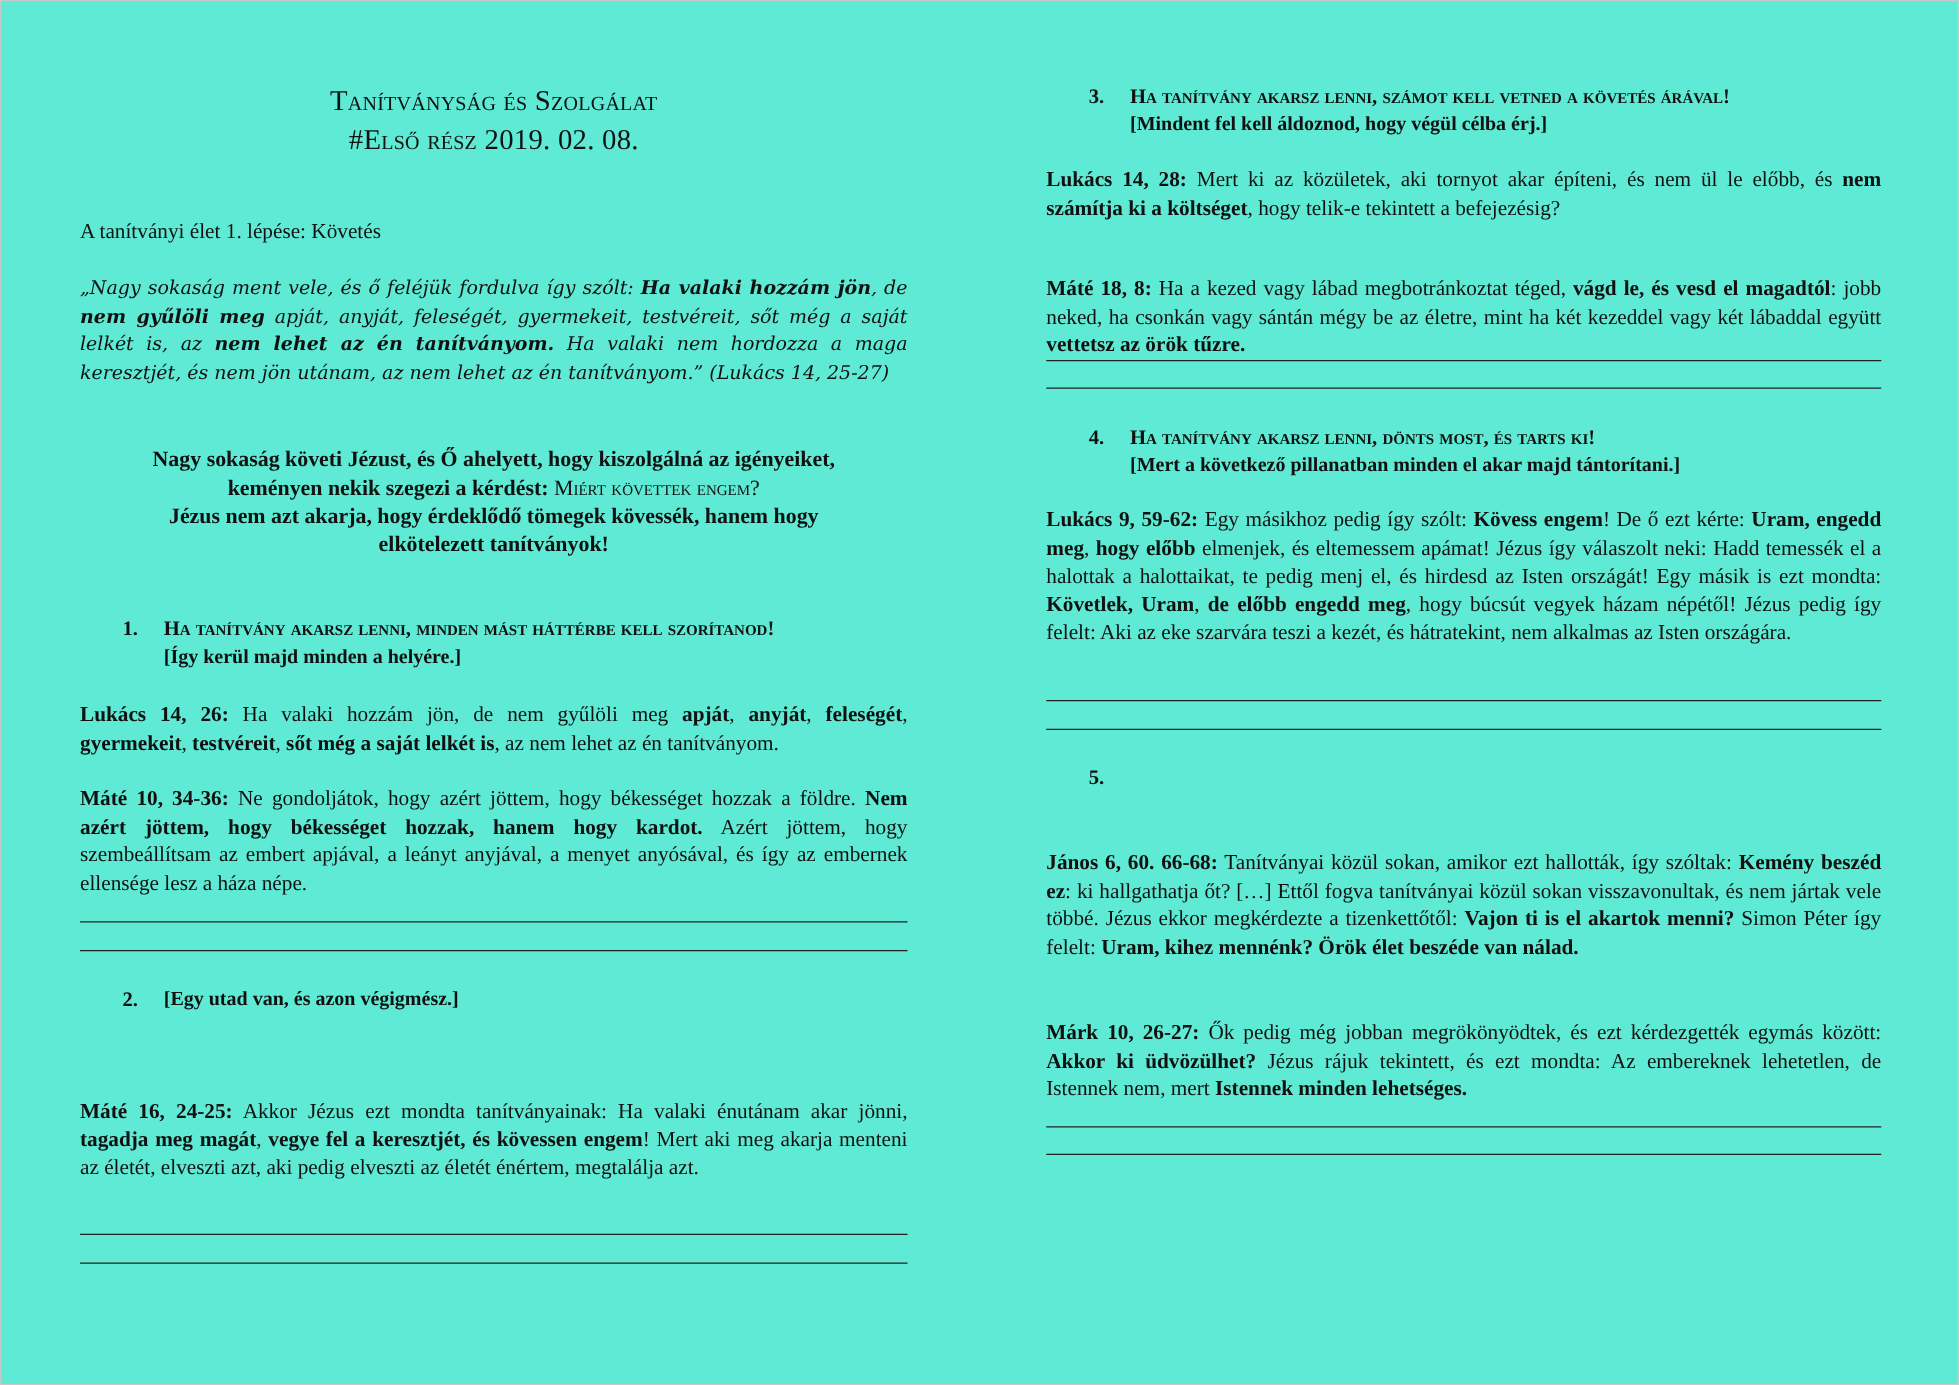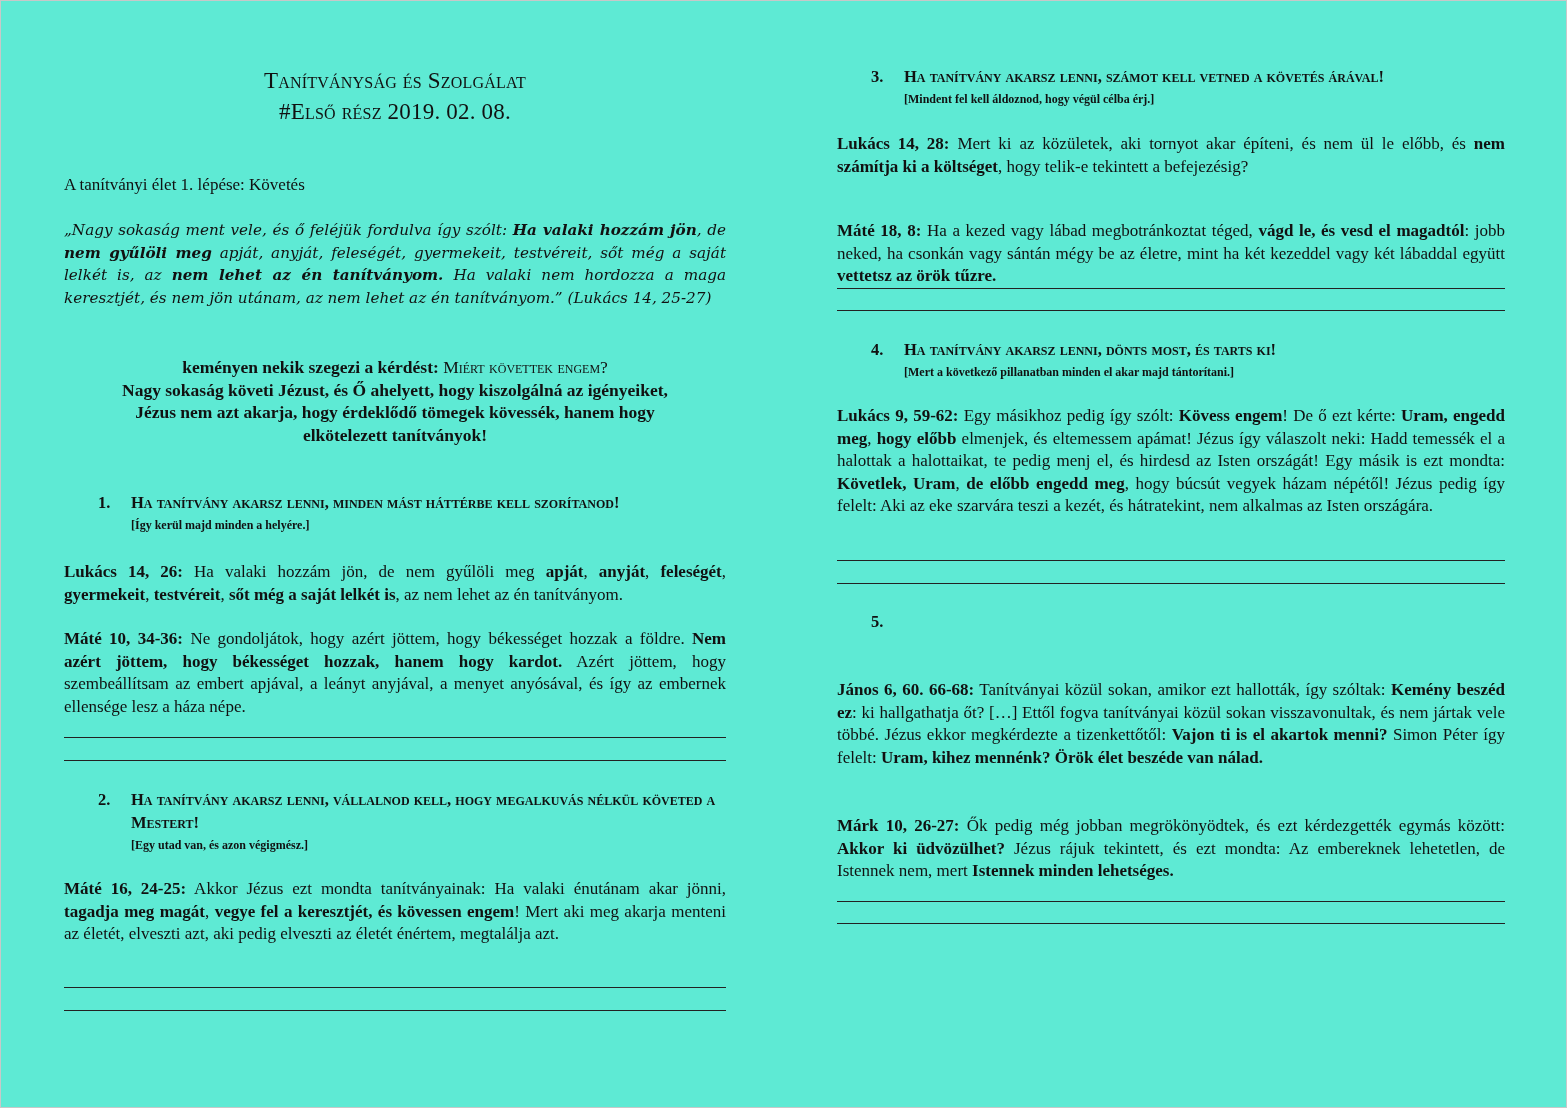--- a/index.html
+++ b/index.html
@@ -25,63 +25,62 @@
   .p b { font-weight: bold; }
   .quote { font-style: italic; font-family: "DejaVu Serif", serif; font-size: 15.2px; line-height: 22.6px; text-align: justify; }
   .quote b { font-weight: bold; }
   .center-bold { text-align: center; font-weight: bold; font-size: 17.5px; line-height: 22.6px; }
   .sc { font-variant: small-caps; font-weight: normal; }
 
   .heading { position: absolute; left: 0; width: 100%; }
   .heading .num { position: absolute; left: 34px; top: 0; font-weight: bold; font-size: 16.5px; line-height: 23px; }
   .heading .htext { margin-left: 67px; font-size: 16.5px; line-height: 23px; font-weight: bold; }
   .heading .htitle { font-variant: small-caps; font-weight: bold; }
-  .heading .hsub { font-weight: bold; font-size: 12px; }
+  .heading .hsub { font-weight: bold; font-size: 16px; }
 
   .rule { position: absolute; left: 0; width: 100%; height: 0; border-top: 1px solid #222; }
   .ref { font-weight: bold; }
 </style>
 </head>
 <body>
 
 <div class="page">
 
   <div class="col col-left">
     <div class="title-block">
       <div class="title">Tanítványság és Szolgálat</div>
       <div class="title">#Első rész 2019. 02. 08.</div>
     </div>
 
     <div class="abs subhead" style="top:173px;">A tanítványi élet 1. lépése: Követés</div>
 
     <div class="abs quote" style="top:218px;"><span>„Nagy sokaság ment vele, és ő feléjük fordulva így szólt: </span><b>Ha valaki hozzám jön</b><span>, de </span><b>nem gyűlöli meg</b><span> apját, anyját, feleségét, gyermekeit, testvéreit, sőt még a saját lelkét is, az </span><b>nem lehet az én tanítványom.</b><span> Ha valaki nem hordozza a maga keresztjét, és nem jön utánam, az nem lehet az én tanítványom.” (Lukács 14, 25-27)</span></div>
 
     <div class="abs center-bold" style="top:355px;">
+      <div>Nagy sokaság követi Jézust, és Ő ahelyett, hogy kiszolgálná az igényeiket,</div>
       <div><span>keményen nekik szegezi a kérdést: </span><span class="sc">Miért követtek engem?</span></div>
-      <div>Nagy sokaság követi Jézust, és Ő ahelyett, hogy kiszolgálná az igényeiket,</div>
       <div>Jézus nem azt akarja, hogy érdeklődő tömegek kövessék, hanem hogy</div>
       <div>elkötelezett tanítványok!</div>
     </div>
 
     <div class="heading" style="top:490px;">
       <span class="num">1.</span>
       <div class="htext">
         <div class="htitle">Ha tanítvány akarsz lenni, minden mást háttérbe kell szorítanod!</div>
         <div class="hsub">[Így kerül majd minden a helyére.]</div>
       </div>
     </div>
     <div class="abs p" style="top:560px;"><b class="ref">Lukács 14, 26:</b><span> Ha valaki hozzám jön, de nem gyűlöli meg </span><b>apját</b><span>, </span><b>anyját</b><span>, </span><b>feleségét</b><span>, </span><b>gyermekeit</b><span>, </span><b>testvéreit</b><span>, </span><b>sőt még a saját lelkét is</b><span>, az nem lehet az én tanítványom.</span></div>
     <div class="abs p" style="top:627px;"><b class="ref">Máté 10, 34-36:</b><span> Ne gondoljátok, hogy azért jöttem, hogy békességet hozzak a földre. </span><b>Nem azért jöttem, hogy békességet hozzak, hanem hogy kardot.</b><span> Azért jöttem, hogy szembeállítsam az embert apjával, a leányt anyjával, a menyet anyósával, és így az embernek ellensége lesz a háza népe.</span></div>
     <div class="rule" style="top:736px;"></div>
     <div class="rule" style="top:759px;"></div>
 
     <div class="heading" style="top:787px;">
       <span class="num">2.</span>
       <div class="htext">
-        <div class="htitle">Ha tanítvány akarsz lenni, vállalnod kell, hogy megalkuvás nélkül követed a Mestert!</div>
         <div class="hsub">[Egy utad van, és azon végigmész.]</div>
       </div>
     </div>
     <div class="abs p" style="top:877px;"><b class="ref">Máté 16, 24-25:</b><span> Akkor Jézus ezt mondta tanítványainak: Ha valaki énutánam akar jönni, </span><b>tagadja meg magát</b><span>, </span><b>vegye fel a keresztjét, és kövessen engem</b><span>! Mert aki meg akarja menteni az életét, elveszti azt, aki pedig elveszti az életét énértem, megtalálja azt.</span></div>
     <div class="rule" style="top:986px;"></div>
     <div class="rule" style="top:1009px;"></div>
   </div>
 
   <div class="col col-right">
 

